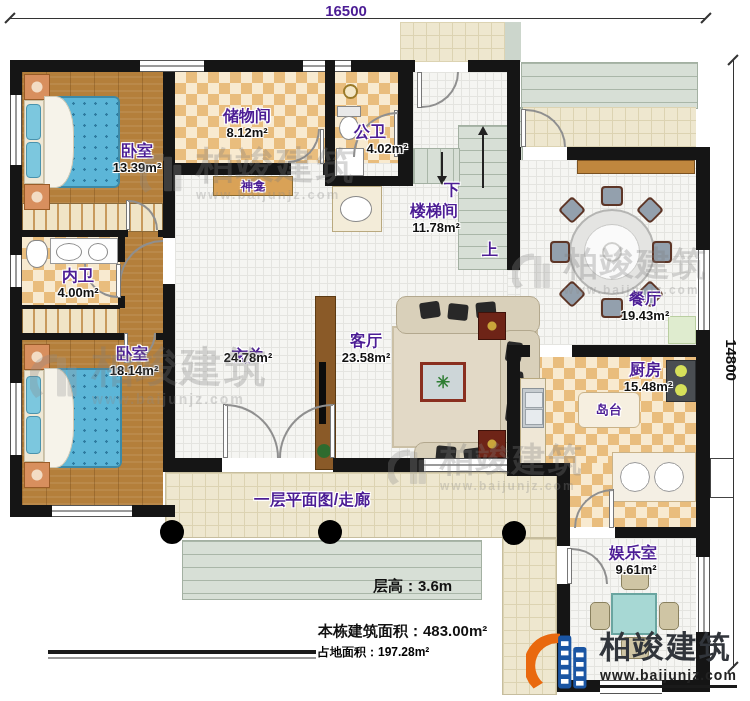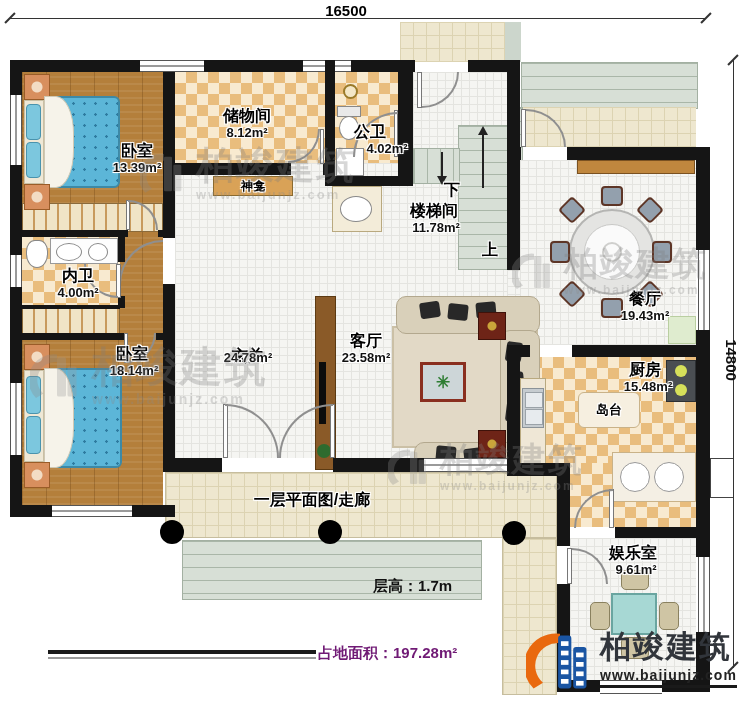--- a/index.html
+++ b/index.html
@@ -27,21 +27,21 @@
   .stepsV{position:absolute;background-color:#d7dfd6;border:1px solid #a3b0a2;
         background-image:repeating-linear-gradient(90deg,#a9b6a8 0 1px,transparent 1px 13px);}
   .stripe{position:absolute;background:repeating-linear-gradient(90deg,#f0e4c6 0 10px,#c89a5c 10px 12px);
         border:1px solid #8a6a3a;box-sizing:border-box;}
   .aTL,.aTR,.aBL,.aBR{position:absolute;box-sizing:border-box;}
   .aTL{border-top:2px solid #8f8f8f;border-left:2px solid #8f8f8f;border-top-left-radius:100% 100%;}
   .aTR{border-top:2px solid #8f8f8f;border-right:2px solid #8f8f8f;border-top-right-radius:100% 100%;}
   .aBL{border-bottom:2px solid #8f8f8f;border-left:2px solid #8f8f8f;border-bottom-left-radius:100% 100%;}
   .aBR{border-bottom:2px solid #8f8f8f;border-right:2px solid #8f8f8f;border-bottom-right-radius:100% 100%;}
   .leaf{position:absolute;background:#fdfdfd;border:1px solid #777;box-sizing:border-box;}
-  .rlabel{position:absolute;transform:translateX(-50%);font-weight:bold;font-size:16px;color:#000000;
+  .rlabel{position:absolute;transform:translateX(-50%);font-weight:bold;font-size:16px;color:#4c1d95;
         white-space:nowrap;line-height:1;z-index:40;
         text-shadow:-1px -1px 0 #fff,1px -1px 0 #fff,-1px 1px 0 #fff,1px 1px 0 #fff,0 0 3px #fff;}
   .rarea{position:absolute;transform:translateX(-50%);font-weight:bold;font-size:13px;color:#101010;
         white-space:nowrap;line-height:1;z-index:40;
         text-shadow:-1px -1px 0 #fff,1px -1px 0 #fff,-1px 1px 0 #fff,1px 1px 0 #fff,0 0 3px #fff;}
   .col{position:absolute;width:24px;height:24px;border-radius:50%;background:#000;z-index:30;}
   .dch{position:absolute;width:20px;height:20px;background:#93a0ad;border:2px solid #5d3526;border-radius:4px;box-sizing:border-box;}
   .mch{position:absolute;background:#cfc5a4;border:1px solid #8a815f;border-radius:5px;box-sizing:border-box;}
   .nst{position:absolute;width:26px;height:26px;background:#d88f5e;border:1px solid #9a5c28;box-sizing:border-box;
         background-image:radial-gradient(circle at 50% 50%,#f3dcc4 0 5px,transparent 6px);}
@@ -352,22 +352,23 @@
       </svg>
     <div>
         <div class="zi" style="font-size:34px;">柏竣建筑</div>
     <div class="ww" style="font-size:12px;">www.baijunjz.com</div>
       </div>
   </div>
 
   <div class="abs z60" style="left:48px;top:650px;width:268px;height:4px;background:#1a1a1a;"></div>
   <div class="abs z60" style="left:48px;top:657px;width:268px;height:2px;background:#9a9a9a;"></div>
 
-  <div class="abs z60" style="left:373px;top:577px;font-size:15px;font-weight:bold;color:#111;">层高：1.7m</div>
-  <div class="abs z60" style="left:318px;top:644px;font-size:15px;font-weight:bold;color:#701a75;">占地面积：197.28m²</div>
+  <div class="abs z60" style="left:373px;top:577px;font-size:15px;font-weight:bold;color:#111;">层高：3.6m</div>
+  <div class="abs z60" style="left:318px;top:622px;font-size:15px;font-weight:bold;color:#111;">本栋建筑面积：483.00m²</div>
+  <div class="abs z60" style="left:318px;top:644px;font-size:12px;font-weight:bold;color:#000000;">占地面积：197.28m²</div>
 
   <div class="abs z60" style="left:526px;top:628px;display:flex;align-items:flex-start;gap:6px;">
     <svg width="68" height="68" viewBox="0 0 72 72">
       <path d="M8,64 A34,34 0 0 1 36,6 L36,16 A24,24 0 0 0 18,58 Z" fill="#e9690e"></path>
       <rect x="34" y="8" width="14" height="56" rx="3" fill="#1a55a3"></rect>
       <rect x="50" y="20" width="14" height="44" rx="3" fill="#1a55a3"></rect>
       <g fill="#fff">
         <rect x="37" y="14" width="8" height="5"></rect>
           <rect x="37" y="24" width="8" height="5"></rect>
         <rect x="37" y="34" width="8" height="5"></rect>

